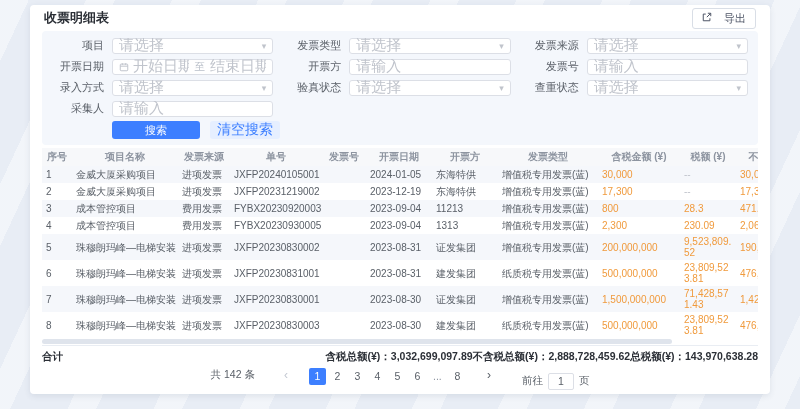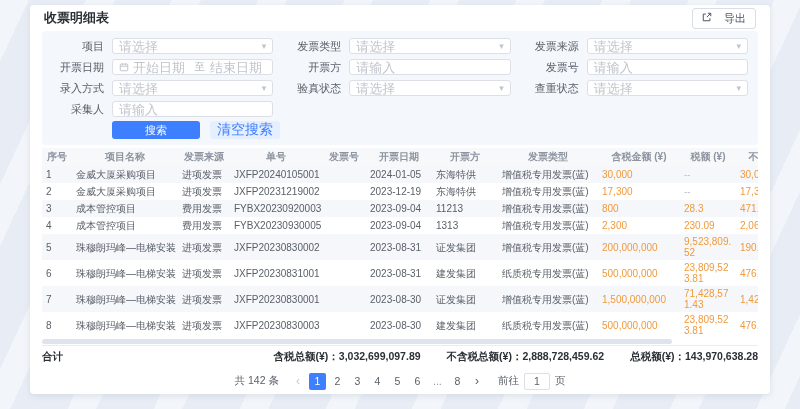--- a/index.html
+++ b/index.html
@@ -8,44 +8,44 @@
     font-family:"Liberation Sans","DejaVu Sans",sans-serif;
     background-color:#e8edf5;
     background-image:repeating-linear-gradient(115deg,rgba(255,255,255,.45) 0 26px,rgba(255,255,255,0) 26px 78px);
   }
   .card{margin:5px 30px 0;background:#fff;border-radius:4px;box-shadow:0 2px 6px rgba(40,60,90,.10);overflow:hidden}
   .card-header{display:flex;justify-content:space-between;align-items:center;height:26px;padding:0 14px}
   .page-title{font-size:13px;font-weight:bold;color:#2b2f36}
   .export-btn{display:inline-flex;align-items:center;gap:12px;font-size:11px;color:#4e5566;background:#fff;border:1px solid #d9dee6;border-radius:3px;padding:2px 9px;cursor:pointer;font-family:inherit}
   .filter{margin:0 12px;background:#f4f7fc;border-radius:4px;padding:7px 10px 6px}
   .filter-grid{display:grid;grid-template-columns:1fr 1fr 1fr;column-gap:16px;row-gap:5px}
-  .field{display:flex;align-items:center;min-width:0}
+  .field{display:flex;min-width:0}
   .field-label{flex:none;width:52px;text-align:right;margin-right:8px;font-size:11px;color:#5a6068}
   .control{flex:1;min-width:0;display:flex;align-items:center;height:16px;background:#fff;border:1px solid #dcdfe6;border-radius:3px;padding:0 6px}
-  .control input{flex:1;min-width:0;border:0;outline:0;background:transparent;font-size:13px;color:#606266;font-family:Liberation Sans, sans-serif}
+  .control input{flex:1;min-width:0;border:0;outline:0;background:transparent;font-size:15px;color:#606266;font-family:Liberation Mono, monospace}
   .control input::placeholder{color:#c0c4cc}
   .chevron{flex:none;font-size:9px;color:#c0c4cc;margin-left:4px}
   .sep{flex:none;font-size:10.5px;color:#b9bfc9;margin:0 5px}
   .cal-icon{flex:none;display:inline-flex;margin-right:4px}
   .filter-actions{display:flex;gap:10px;margin-top:4px;margin-left:60px}
   .btn-primary{border:0;border-radius:3px;background:#3d7fff;color:#fff;font-size:11px;height:18px;width:88px;cursor:pointer;font-family:inherit}
   .btn-light{border:0;border-radius:3px;background:#e6efff;color:#3d7fff;font-size:14px;height:18px;width:70px;cursor:pointer;font-family:inherit}
   .table-wrap{margin:3px 12px 0;overflow:hidden;width:716px}
   table{table-layout:fixed;border-collapse:collapse;width:784px;font-size:10px}
   th{height:18px;background:#f7f8fa;color:#8d94a0;font-weight:bold;text-align:center;padding:0 4px;white-space:nowrap;overflow:hidden}
   td{padding:2px 4px;color:#5a6068;white-space:nowrap;overflow:hidden;line-height:13px}
   tbody tr:nth-child(odd){background:#f5f7fb}
   td.amount{color:#f09a3c}
   td.muted{color:#c0c4cc}
   td.wrap{white-space:normal;word-break:break-all;line-height:11px}
   .h-scroll{position:relative;height:5px;margin:1px 12px}
   .h-thumb{position:absolute;left:0;top:0;height:5px;width:88%;border-radius:3px;background:#dfe4ec}
   .summary{display:flex;align-items:center;height:23px;margin:0 12px;border-top:1px solid #e9edf3;font-size:10.5px;color:#2b2f36;font-weight:bold}
-  .summary .totals{margin-left:auto;display:flex;gap:26px}
-  .pagination{display:flex;align-items:center;justify-content:center;height:26px;font-size:10.5px;color:#5a6068;gap:3px}
+  .summary .totals{margin-left:auto;display:flex;}
+  .pagination{display:flex;justify-content:center;height:26px;font-size:10.5px;color:#5a6068;gap:15px}
   .count{margin-right:8px}
   .pages{display:flex;gap:3px}
   .page-btn{min-width:17px;height:17px;line-height:17px;text-align:center;border-radius:2px;cursor:pointer;padding:0 2px}
   .page-btn.active{background:#3d7fff;color:#fff}
   .page-btn.ellipsis{cursor:default;color:#8d94a0}
   .arrow{width:16px;text-align:center;font-size:12px;cursor:pointer}
   .arrow.disabled{color:#c3c8d2;cursor:default}
   .goto{display:flex;align-items:center;gap:5px;margin-left:10px}
   .goto input{width:26px;height:17px;border:1px solid #dcdfe6;border-radius:2px;text-align:center;font-size:10.5px;color:#5a6068;outline:0;font-family:inherit}
 </style>

